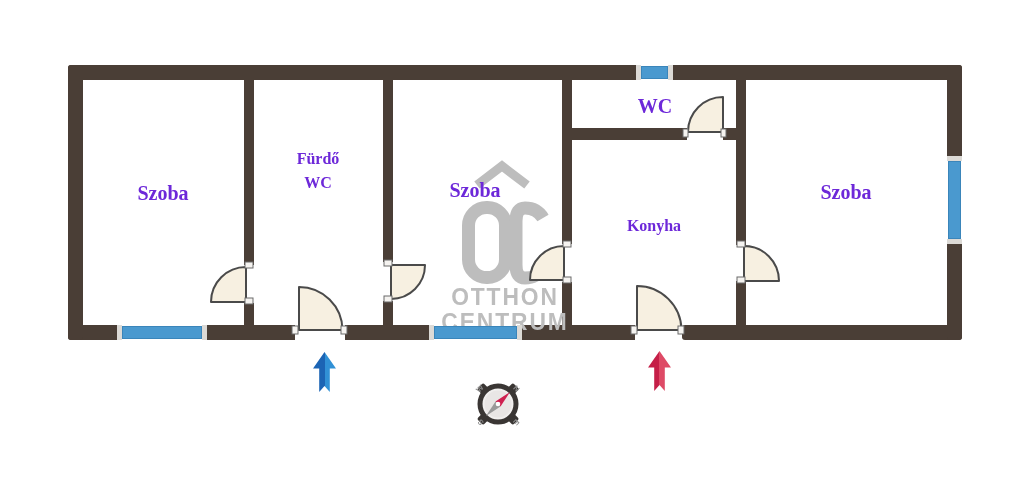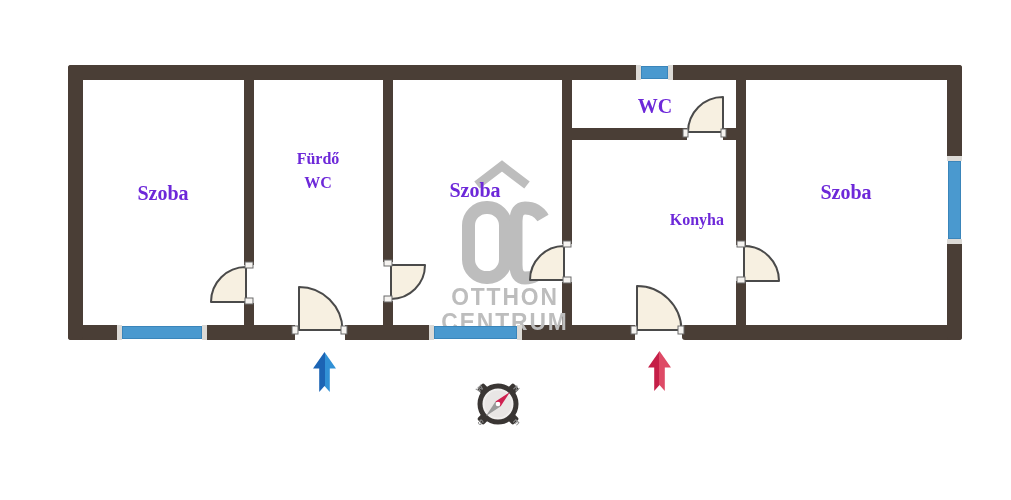--- a/index.html
+++ b/index.html
@@ -105,21 +105,21 @@
   <div class="window" style="left:948px;top:161px;width:13px;height:78px;"></div>
   <div class="wincap" style="left:947px;top:239px;width:15px;height:5px;"></div>
 
   <div class="room-label lbl-23" style="left:93px;top:182px;width:140px;">Szoba</div>
   <div class="room-label lbl-21" style="left:258px;top:147px;width:120px;line-height:24px;">
     <div>Fürdő</div>
     <div>WC</div>
   </div>
   <div class="room-label lbl-23" style="left:405px;top:179px;width:140px;">Szoba</div>
   <div class="room-label lbl-20" style="left:595px;top:95px;width:120px;">WC</div>
-  <div class="room-label lbl-21" style="left:584px;top:211px;width:140px;text-align:right;">Konyha</div>
+  <div class="room-label lbl-21" style="left:584px;top:217px;width:140px;">Konyha</div>
   <div class="room-label lbl-23" style="left:776px;top:181px;width:140px;">Szoba</div>
 
   <svg class="decor-layer" width="1011" height="500">
     <defs>
       <linearGradient id="gb" x1="0" y1="0" x2="1" y2="0">
         <stop offset="0.5" stop-color="#1c64b4"></stop>
           <stop offset="0.5" stop-color="#3191d6"></stop>
       </linearGradient>
       <linearGradient id="gr" x1="0" y1="0" x2="1" y2="0">
         <stop offset="0.5" stop-color="#c51f48"></stop>

